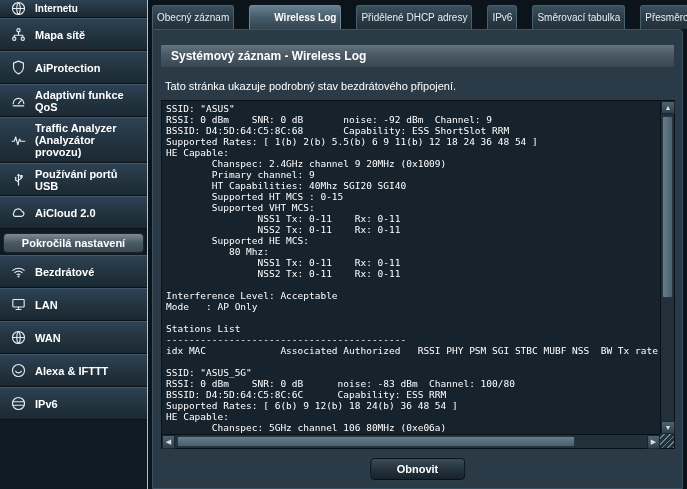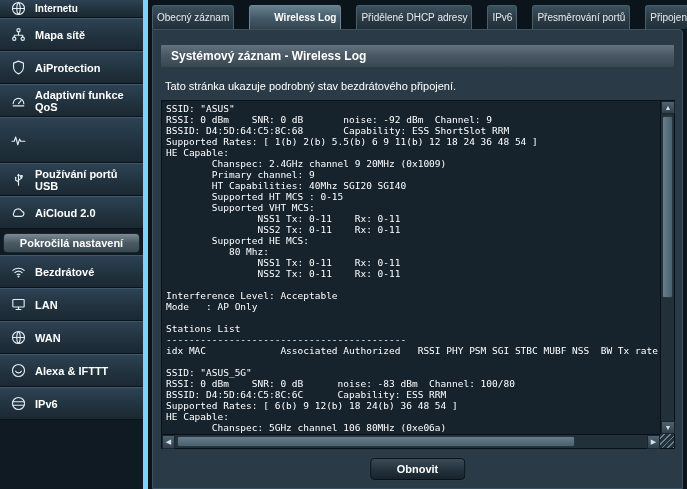--- a/index.html
+++ b/index.html
@@ -2,21 +2,21 @@
 <html><head>
 <meta charset="utf-8">
 <style>
   * { margin:0; padding:0; box-sizing:border-box; }
   html,body { width:687px; height:489px; overflow:hidden; }
   body { font-family:"Liberation Sans", sans-serif; background:#0c141b; }
   .screen { position:relative; width:687px; height:489px; background:#0c141b; }
 
   
   .sidebar { position:absolute; left:0; top:0; width:148px; height:489px;
-             background:#101a23; border-right:5px solid #7dd3fc; }
+             background:#101a23; border-right:1px solid #7dd3fc; }
   .side-item { display:flex; align-items:center; gap:7px; padding:0 4px 0 8px;
                min-height:33px; cursor:pointer;
                background:linear-gradient(180deg,#2d4254 0%,#22333f 55%,#1a2832 100%);
                border-top:1px solid #40586a; border-bottom:1px solid #0a1218;
                color:#fff; font-size:11px; font-weight:bold; line-height:12px; }
   .side-item .icon { width:20px; height:20px; flex:0 0 20px; display:flex;
                      align-items:center; justify-content:center; }
   .icon svg { width:17px; height:17px; stroke:#e3ecf1; stroke-width:1.6; fill:none;
               stroke-linecap:round; stroke-linejoin:round; }
   .icon svg .fill { fill:#e3ecf1; stroke:none; }
@@ -135,20 +135,21 @@
       </span>
       <span>Adaptivní funkce QoS</span>
     </div>
 
     <div class="side-item tall">
       <span class="icon">
         <svg viewBox="0 0 24 24">
             <path d="M3 13h3l2-6 3 11 2.5-8 1.5 3h6"></path>
           </svg>
       </span>
+      <span>Traffic Analyzer (Analyzátor provozu)</span>
     </div>
 
     <div class="side-item">
       <span class="icon">
         <svg viewBox="0 0 24 24">
             <path d="M12 20V5"></path>
             <path class="fill" d="M12 3.4l-2.2 3.6h4.4z"></path>
             <path d="M12 15l-4-2v-2.4M12 12.6l4-2V8.2"></path>
             <circle class="fill" cx="8" cy="9.4" r="1.2"></circle>
             <rect x="15" y="6.4" width="2.2" height="2.2"></rect>
@@ -218,20 +219,21 @@
       <span>IPv6</span>
     </div>
 
   </aside>
 
   <nav class="tabs">
     <div class="tab">Obecný záznam</div>
     <div class="tab active">Wireless Log</div>
     <div class="tab">Přidělené DHCP adresy</div>
     <div class="tab">IPv6</div>
+    <div class="tab">Směrovací tabulka</div>
     <div class="tab">Přesměrování portů</div>
     <div class="tab">Připojení</div>
   </nav>
 
   <main class="panel">
     <div class="panel-title">Systémový záznam - Wireless Log</div>
     <div class="panel-desc">Tato stránka ukazuje podrobný stav bezdrátového připojení.</div>
 
     <div class="logwrap">
       <pre class="log">SSID: "ASUS"

